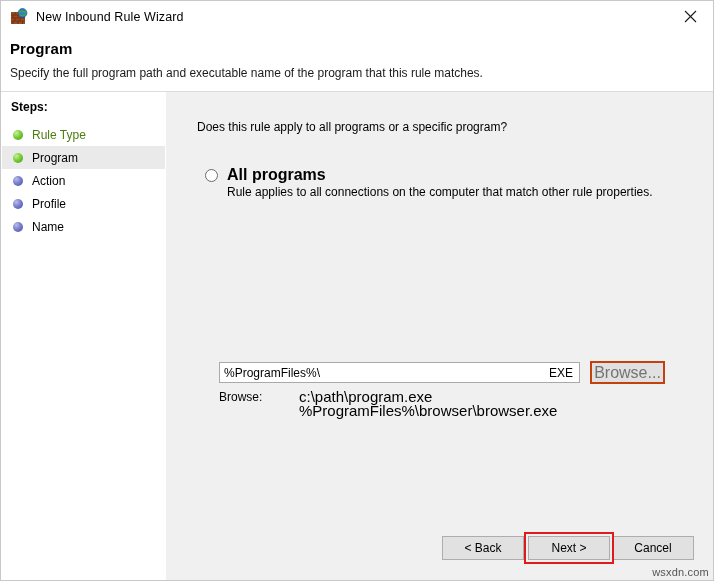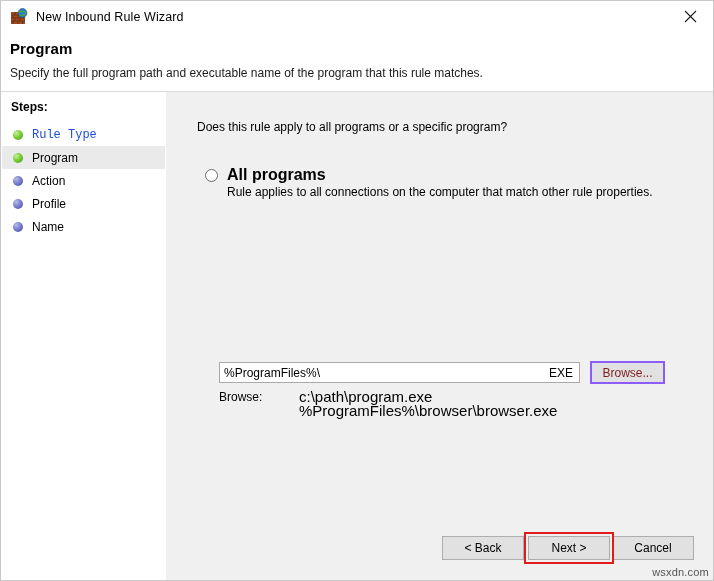--- a/index.html
+++ b/index.html
@@ -143,21 +143,21 @@
     background: radial-gradient(circle at 33% 30%, #c6f09a 0%, #7fd13b 42%, #3f9411 100%);
   }
   .step-bullet.todo {
     background: radial-gradient(circle at 33% 30%, #b9bce8 0%, #7f83cf 42%, #424a9c 100%);
   }
   .step-label {
     font-size: 12px;
     color: #000000;
     white-space: nowrap;
   }
-  .step-label.link { color: #1d4ed8; font-family: Liberation Mono, monospace; }
+  .step-label.link { color: #4d7c0f; }
 
   
   #main {
     position: absolute;
     left: 165px;
     top: 91px;
     width: 547px;
     height: 488px;
     background: #f0f0f0;
   }
@@ -233,27 +233,27 @@
     color: #000000;
     cursor: text;
   }
   #path-value { flex: 1 1 auto; white-space: nowrap; overflow: hidden; }
   #path-suffix { flex: none; padding-right: 2px; }
   #browse-button {
     margin-left: 10px;
     width: 75px;
     height: 23px;
     background: #e1e1e1;
-    border: 2px solid #8b5cf6;
+    border: 2px solid #c2410c;
     box-sizing: border-box;
     display: flex;
     align-items: center;
     justify-content: center;
-    font-size: 12px;
-    color: #7f1d1d;
+    font-size: 16px;
+    color: #737373;
     cursor: default;
   }
 
   
   #example-label {
     position: absolute;
     left: 53px;
     top: 298px;
     font-size: 12px;
     color: #000000;

